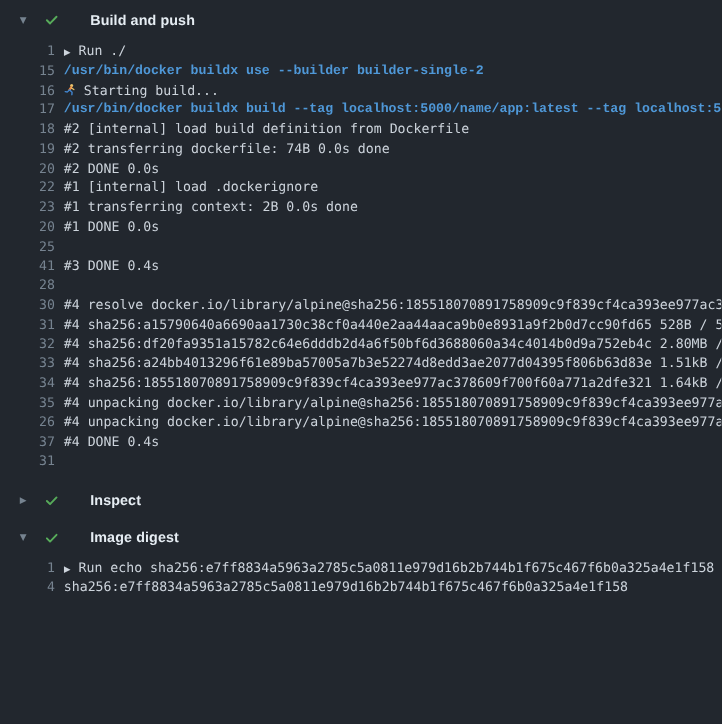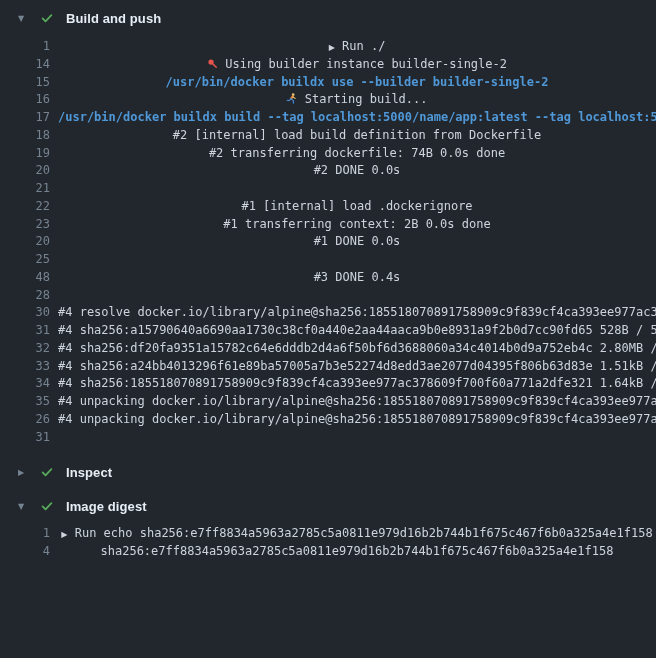--- a/index.html
+++ b/index.html
@@ -25,21 +25,21 @@
   .section:nth-child(3) .lines { margin-top: 9px; }
   .caret {
     flex: none;
     width: 12px;
     font-size: 8px;
     color: #768390;
     font-family: "DejaVu Sans", sans-serif;
   }
   .check { flex: none; width: 14px; height: 14px; margin-left: 10px; }
   .title {
-    margin-left: 12px;
+    margin-left: 28px;
     font-family: "Liberation Sans", "DejaVu Sans", sans-serif;
     font-weight: bold;
     font-size: 13px;
     color: #e6edf3;
     letter-spacing: .1px;
   }
   .log-line {
     display: flex;
     height: 17.75px;
     line-height: 17.75px;
@@ -51,23 +51,22 @@
     width: 50px;
     text-align: right;
     color: #768390;
     cursor: pointer;
   }
   .content {
     flex: 1;
     margin-left: 8px;
     color: #cdd4dc;
     overflow: hidden;
-    text-align: center;
-  }
-  .content.cmd { color: #4f98d8; font-weight: bold; }
+  }
+  .content.cmd { color: #4f98d8; font-weight: bold; font-family: Liberation Mono, monospace; }
   .run-caret {
     font-size: 8px;
     color: #cdd4dc;
     font-family: "DejaVu Sans", sans-serif;
   }
   .mini { width: 11px; height: 11px; vertical-align: -1px; }
 </style>
 </head>
 <body>
 
@@ -79,27 +78,20 @@
         <path d="M3 8.5 L6.3 11.8 L13 4.8" fill="none" stroke="#57ab5a" stroke-width="2" stroke-linecap="round" stroke-linejoin="round"></path>
       </svg>
       <span class="title">Build and push</span>
     </div>
     <div class="lines">
   <div class="log-line">
     <span class="num">1</span>
     <span class="content"><span class="run-caret">▶</span> Run ./</span>
   </div>
 
-  <div class="log-line">
-    <span class="num">14</span>
-    <span class="content"><svg class="mini" viewBox="0 0 12 12">
-              <circle cx="4.4" cy="4.4" r="2.9" fill="#e5534b"></circle>
-              <path d="M6.5 6.5 L10.1 10.1" stroke="#e5534b" stroke-width="1.7" stroke-linecap="round"></path>
-            </svg> Using builder instance builder-single-2</span>
-  </div>
 
   <div class="log-line">
     <span class="num">15</span>
     <span class="content cmd">/usr/bin/docker buildx use --builder builder-single-2</span>
   </div>
 
   <div class="log-line">
     <span class="num">16</span>
     <span class="content"><svg class="mini" viewBox="0 0 12 12">
               <circle cx="7.8" cy="1.9" r="1.5" fill="#eac36c"></circle>
@@ -123,24 +115,20 @@
   <div class="log-line">
     <span class="num">19</span>
     <span class="content">#2 transferring dockerfile: 74B 0.0s done</span>
   </div>
 
   <div class="log-line">
     <span class="num">20</span>
     <span class="content">#2 DONE 0.0s</span>
   </div>
 
-  <div class="log-line">
-    <span class="num">21</span>
-    <span class="content"></span>
-  </div>
 
   <div class="log-line">
     <span class="num">22</span>
     <span class="content">#1 [internal] load .dockerignore</span>
   </div>
 
   <div class="log-line">
     <span class="num">23</span>
     <span class="content">#1 transferring context: 2B 0.0s done</span>
   </div>
@@ -150,21 +138,21 @@
     <span class="content">#1 DONE 0.0s</span>
   </div>
 
   <div class="log-line">
     <span class="num">25</span>
     <span class="content"></span>
   </div>
 
 
   <div class="log-line">
-    <span class="num">48</span>
+    <span class="num">41</span>
     <span class="content">#3 DONE 0.4s</span>
   </div>
 
   <div class="log-line">
     <span class="num">28</span>
     <span class="content"></span>
   </div>
 
 
   <div class="log-line">
@@ -195,20 +183,24 @@
   <div class="log-line">
     <span class="num">35</span>
     <span class="content">#4 unpacking docker.io/library/alpine@sha256:185518070891758909c9f839cf4ca393ee977ac378609f700f60a771a2dfe321</span>
   </div>
 
   <div class="log-line">
     <span class="num">26</span>
     <span class="content">#4 unpacking docker.io/library/alpine@sha256:185518070891758909c9f839cf4ca393ee977ac378609f700f60a771a2dfe321</span>
   </div>
 
+  <div class="log-line">
+    <span class="num">37</span>
+    <span class="content">#4 DONE 0.4s</span>
+  </div>
 
   <div class="log-line">
     <span class="num">31</span>
     <span class="content"></span>
   </div>
 
 
 </div>
   </div>
 

